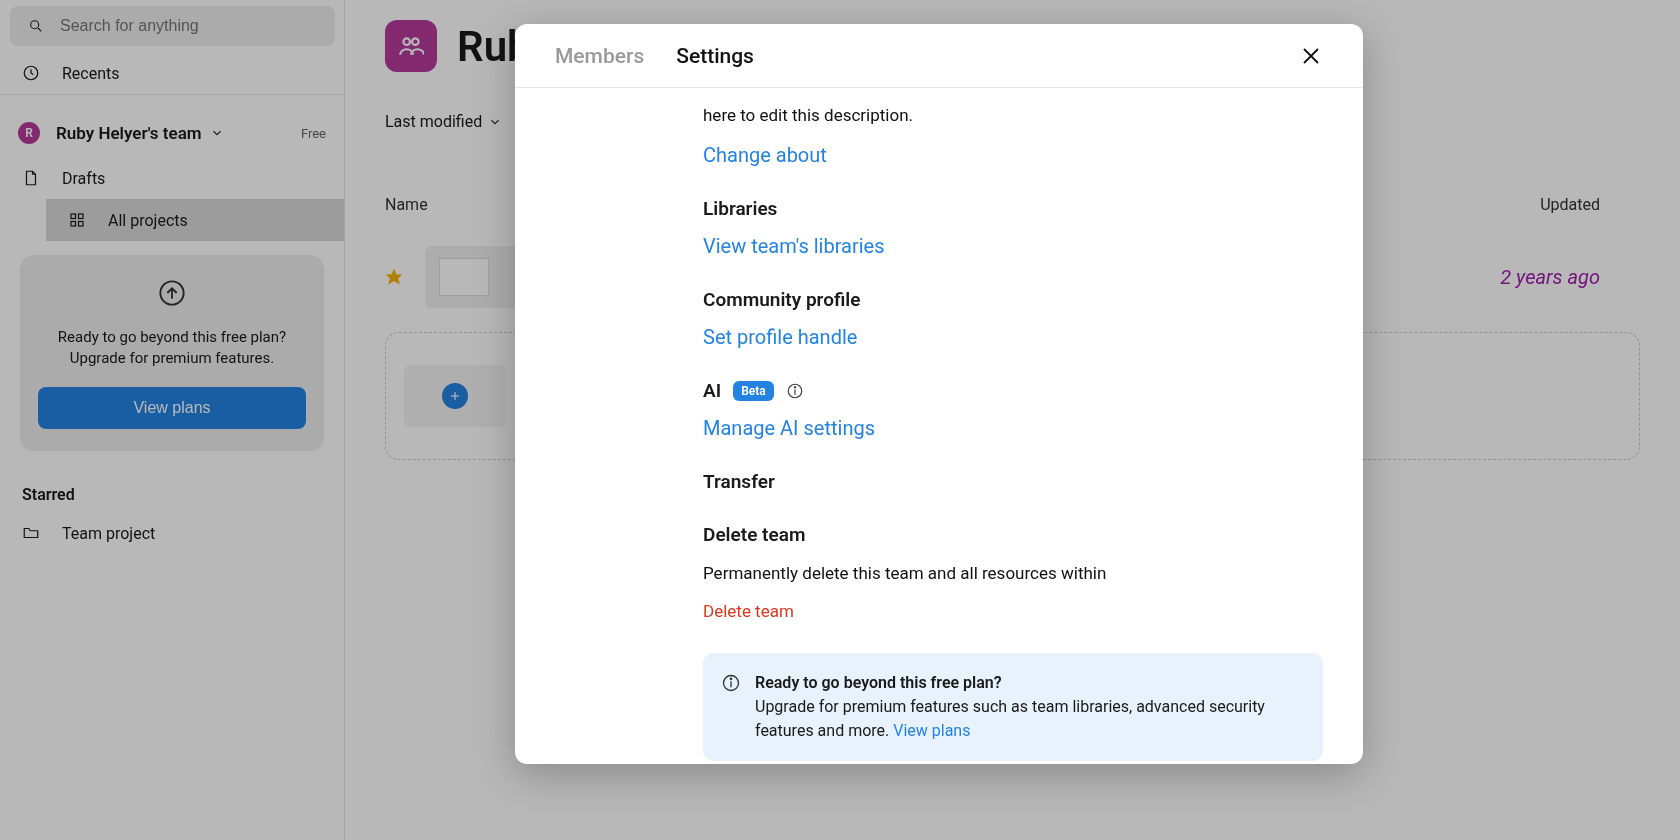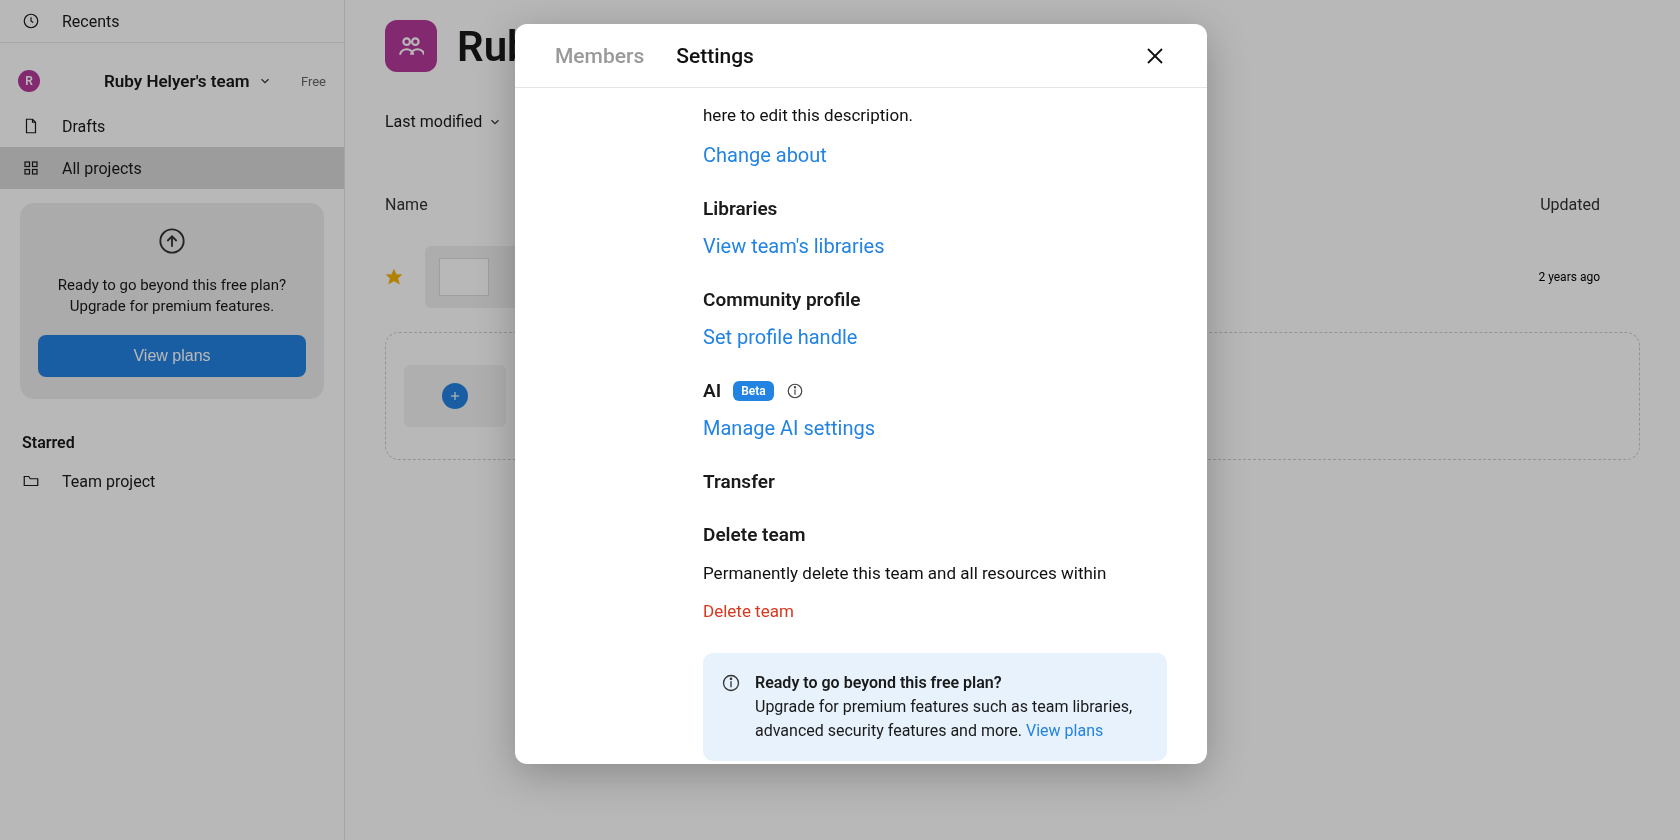--- a/index.html
+++ b/index.html
@@ -42,37 +42,37 @@
   }
   .recents-row, .nav-row, .starred-row {
     display: flex; align-items: center;
     padding: 0 22px;
     height: 42px;
     gap: 22px;
     font-size: 16px;
     cursor: pointer;
   }
   .recents-row, .nav-row { border-radius: 0; }
-  .nav-selected { background: #d9d9da; }
+  .nav-selected { background: #d9d9da; margin-left: 46px; }
   .divider { height: 1px; background: #e5e5e5; }
 
   .team-row {
     display: flex; align-items: center;
     padding: 0 12px 0 18px;
     height: 48px;
   }
   .avatar-r {
     width: 22px; height: 22px; border-radius: 50%;
     background: #b63a9c; color: #fff; font-weight: 600; font-size: 12px;
     display: flex; align-items: center; justify-content: center;
     margin-right: 16px;
   }
   .team-name {
     font-size: 17px; font-weight: 600; flex: 1;
-    display: flex; align-items: center; gap: 8px; margin-left: 48px;
+    display: flex; align-items: center; gap: 8px;
   }
   .chevron-down {
     width: 14px; height: 14px;
   }
   .free-badge {
     font-size: 13px; color: #666; padding: 2px 6px;
   }
 
   .upgrade-card {
     margin: 14px 20px;
@@ -133,21 +133,21 @@
   }
   .star-cell { width: 40px; display:flex; align-items:center; }
   .thumb {
     width: 102px; height: 62px; background: #f0f0f0; border-radius: 6px;
     margin-right: 18px;
     position: relative;
   }
   .thumb-inner {
     position:absolute; left:14px; top:12px; width:50px; height:38px; background:#fff; border:1px solid #ddd;
   }
-  .row-updated { margin-left: auto; font-size: 12px; padding-right: 40px; color: #000000; }
+  .row-updated { margin-left: auto; font-size: 20px; padding-right: 40px; color: #a21caf; font-style: italic; }
   .new-project-card {
     border: 1px dashed #ccc; border-radius: 14px;
     height: 128px; display: flex; align-items: center;
     padding: 0 18px; gap: 18px; margin-top: 20px;
   }
   .tile-plus-wrap {
     width: 102px; height: 62px; background: #f3f3f3; border-radius: 6px;
     display: flex; align-items: center; justify-content: center;
   }
   .plus-circle {
@@ -158,21 +158,21 @@
   
   .overlay {
     position: absolute; inset: 0;
     background: rgba(0,0,0,0.28);
   }
 
   
   .modal {
     position: absolute;
     left: 515px; top: 24px;
-    width: 692px; height: 740px;
+    width: 848px; height: 740px;
     background: #fff; border-radius: 12px;
     box-shadow: 0 10px 40px rgba(0,0,0,0.25);
     display: flex; flex-direction: column;
     overflow: hidden;
   }
   .modal-tabs {
     display: flex; align-items: center;
     height: 64px; padding: 0 40px;
     border-bottom: 1px solid #e5e5e5;
     gap: 32px;
@@ -216,20 +216,29 @@
   .upgrade-banner .banner-text {
     font-size: 16px; line-height: 1.5;
   }
   .upgrade-banner .banner-title { font-weight: 600; }
 
 </style>
 </head>
 <body>
 
 <div class="sidebar">
+  <div class="search-wrap">
+    <div class="search-input">
+      <svg class="icon-generic" viewBox="0 0 24 24">
+          <circle cx="10" cy="10" r="6"></circle>
+          <line x1="15" y1="15" x2="20" y2="20"></line>
+        </svg>
+      <input type="text" placeholder="Search for anything" style="">
+    </div>
+  </div>
   <div class="recents-row">
     <svg class="icon-generic" viewBox="0 0 24 24">
         <circle cx="12" cy="12" r="9"></circle>
         <polyline points="12 7 12 12 15 14"></polyline>
       </svg>
     <span>Recents</span>
   </div>
   <div class="divider"></div>
 
   <div class="team-row" style="margin-top:14px;">

